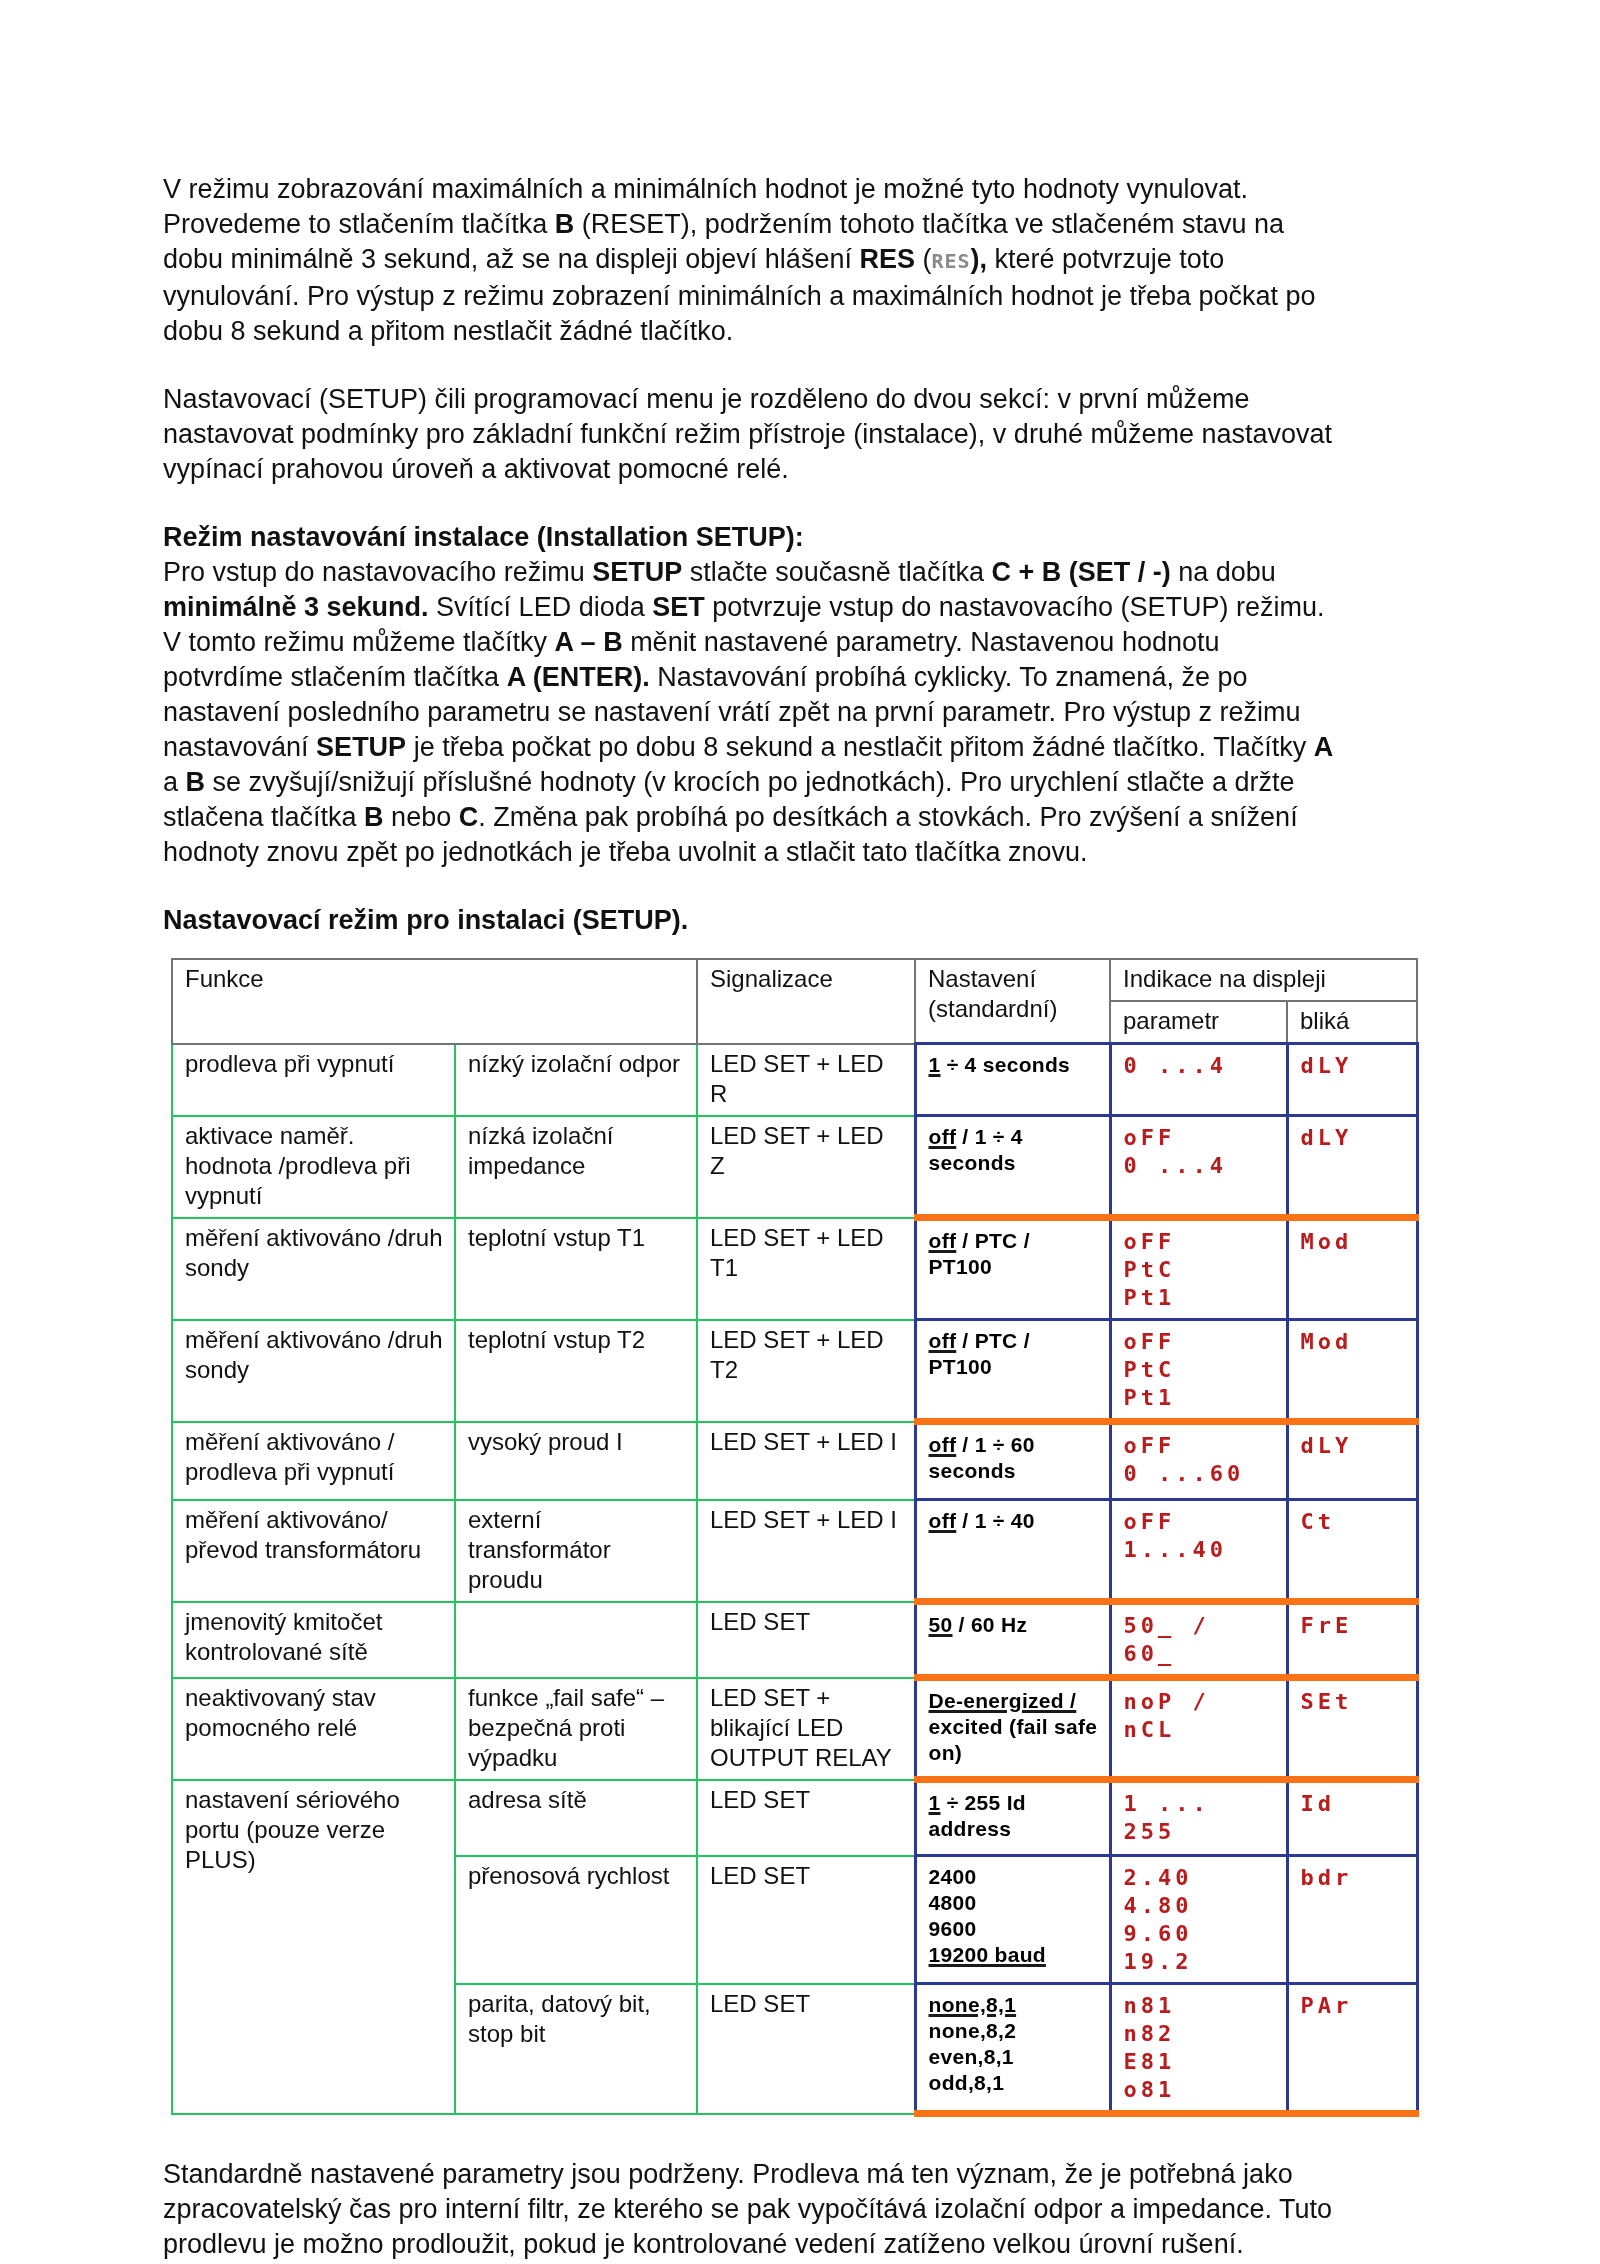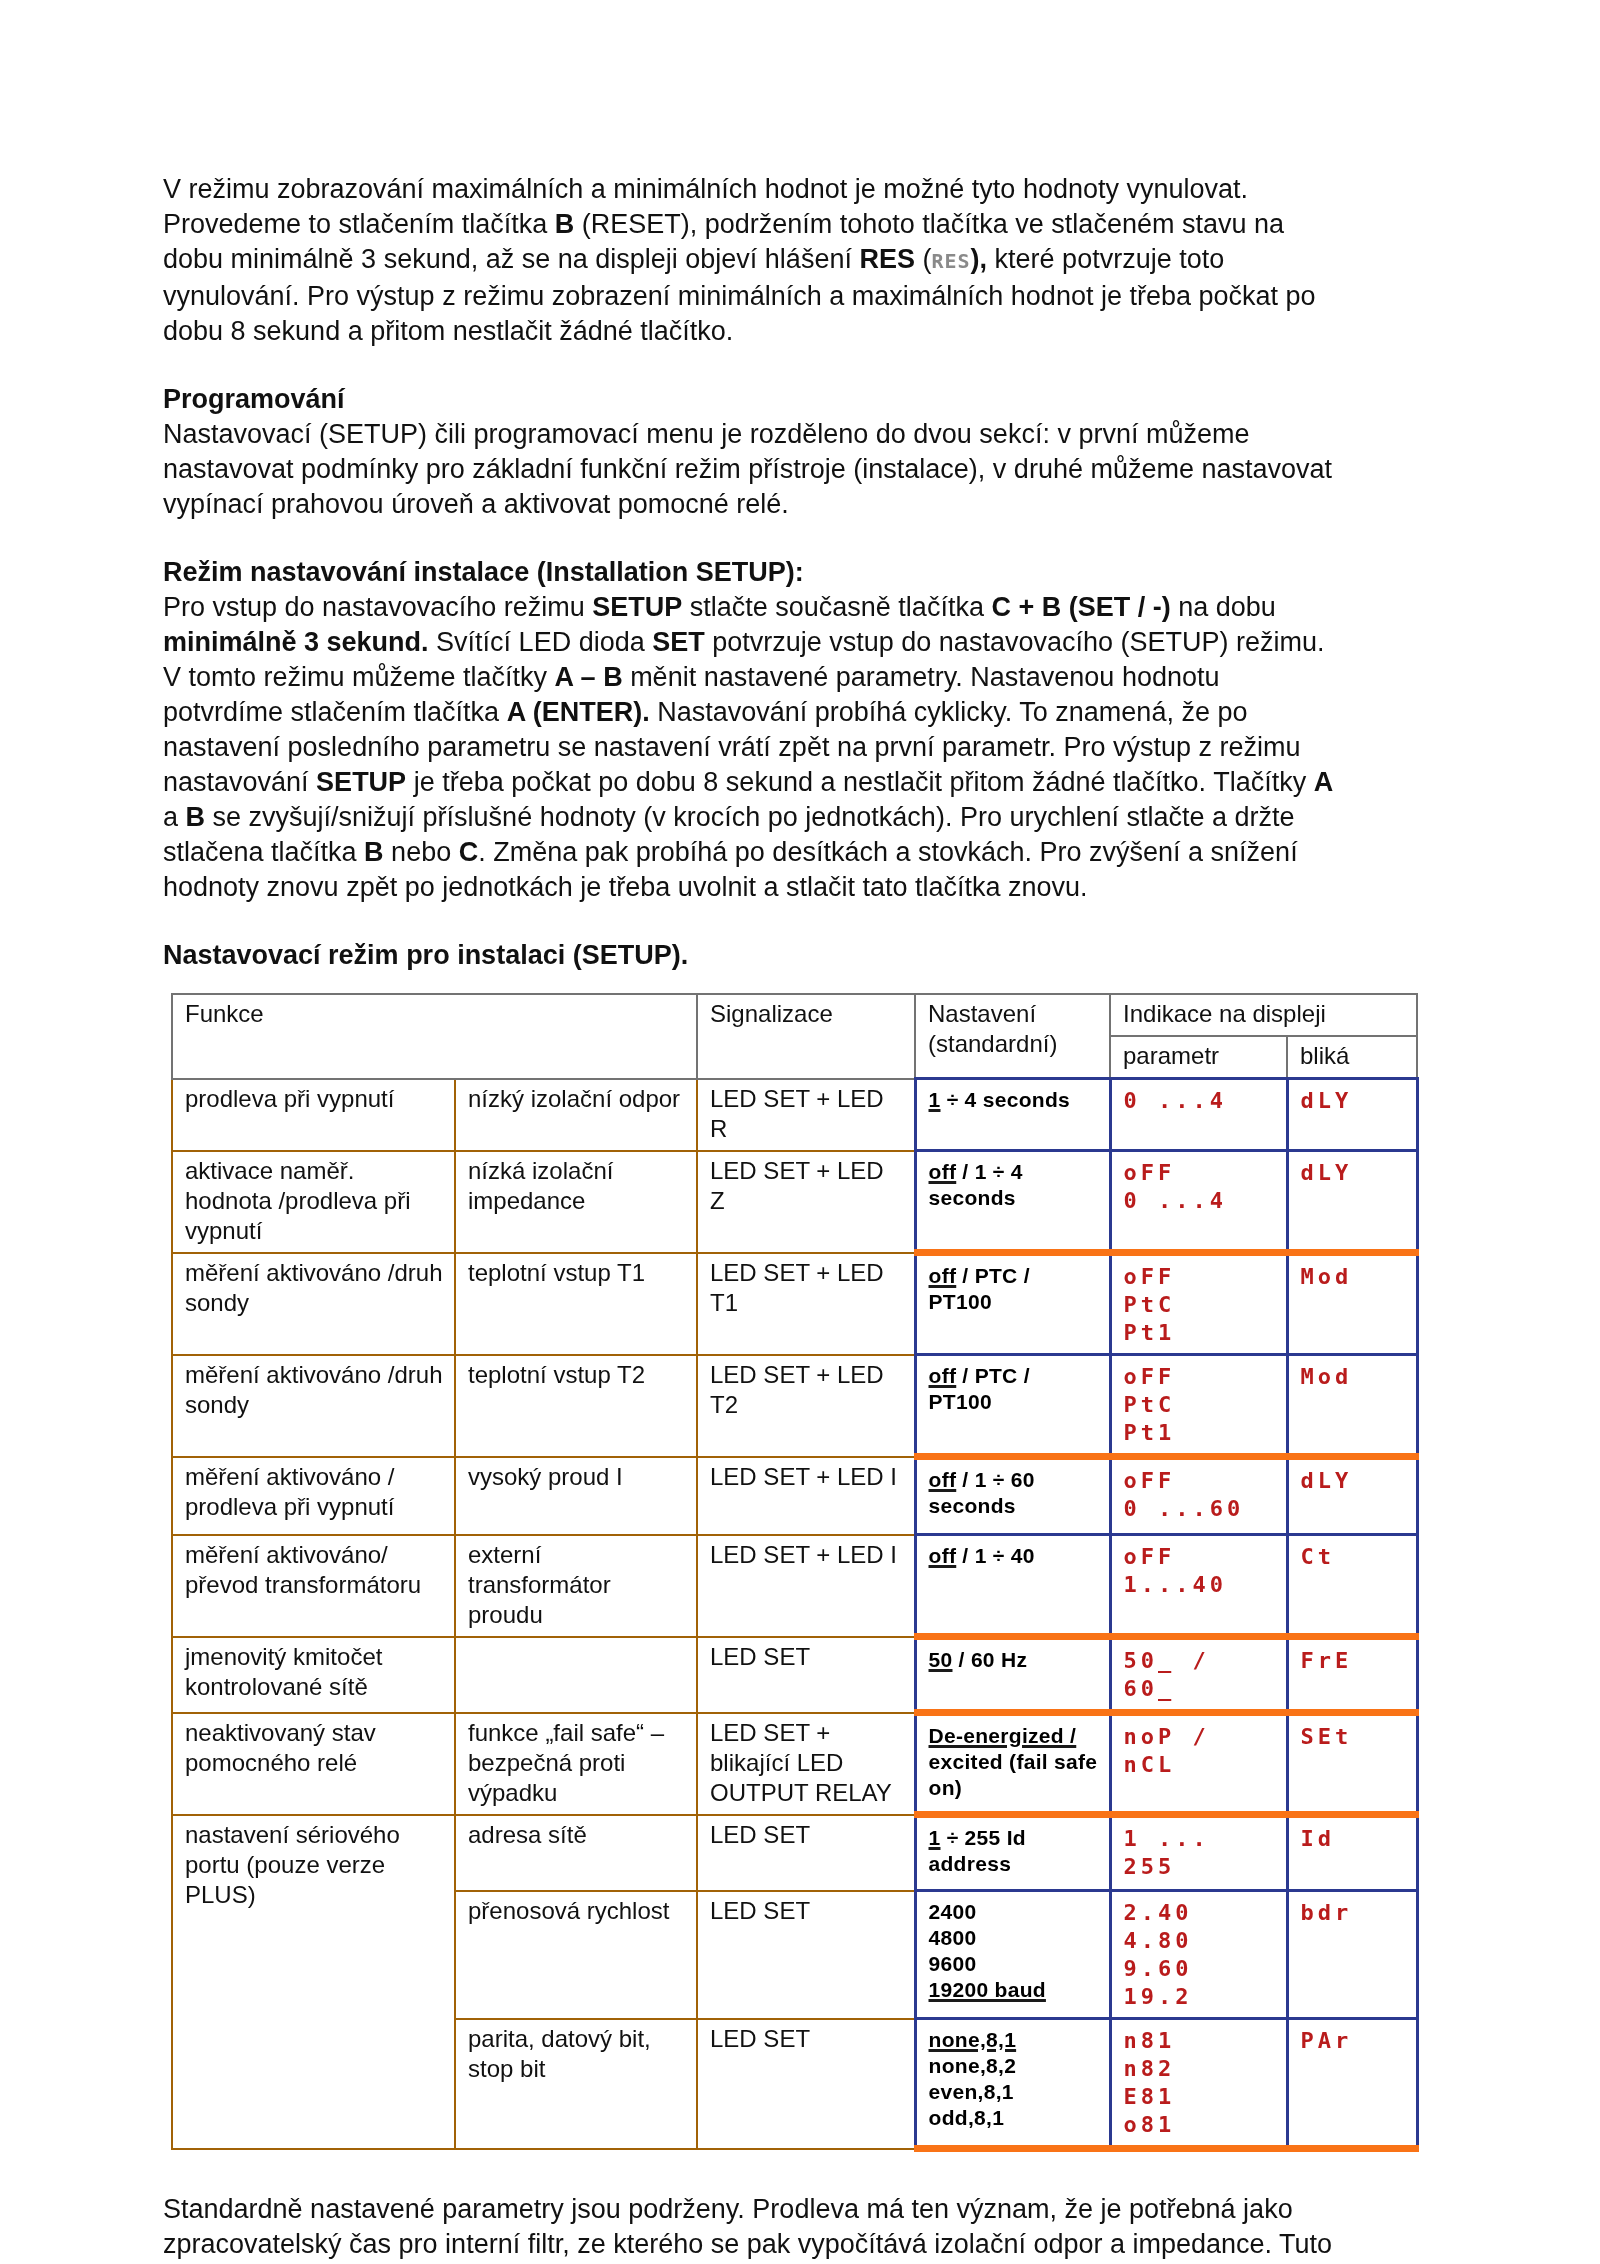--- a/index.html
+++ b/index.html
@@ -30,21 +30,21 @@
   }
   .doc-table th, .doc-table td {
     vertical-align:top; text-align:left;
     padding:4px 10px 6px 12px;
     font-size:24px; line-height:30px; font-weight:normal; color:#111;
     overflow:hidden;
   }
   .doc-table thead th { border:2px solid #737373; }
   .h-funkce { text-align:center; vertical-align:top; }
   .h-ind    { text-align:center; }
-  td.c-fa, td.c-fb, td.c-sig { border:2px solid #a16207; }
+  td.c-fa, td.c-fb, td.c-sig { border:2px solid #22c55e; }
   td.blue { border:3px solid #2b3990; }
   tr.group-end td.blue { border-bottom:7px solid #f97316; }
 
   td.nast {
     font-size:21px; line-height:26px; color:#000000; font-weight:bold;
     letter-spacing:0.3px; padding-top:7px;
   }
   .nast .u { text-decoration:underline; text-decoration-thickness:3px; text-decoration-color:#1a1a1a; }
   td.segfont {
     font-family:"DejaVu Sans Mono", monospace; font-weight:bold;
@@ -64,21 +64,20 @@
   .doc-table tbody tr:nth-child(10) { height:104px; }
   .doc-table tbody tr:nth-child(11) { height:106px; }
 </style>
 </head>
 <body>
 
 <div class="page">
 
   <p><span>V režimu zobrazování maximálních a minimálních hodnot je možné tyto hodnoty vynulovat. Provedeme to stlačením tlačítka </span><span class="b">B</span><span> (RESET), podržením tohoto tlačítka ve stlačeném stavu na dobu minimálně 3 sekund, až se na displeji objeví hlášení </span><span class="b">RES</span><span> (</span><span class="seg-inline">RES</span><span class="b">),</span><span> které potvrzuje toto vynulování. Pro výstup z režimu zobrazení minimálních a maximálních hodnot  je třeba počkat po dobu 8 sekund a přitom nestlačit žádné tlačítko.</span></p>
 
-  <div class="heading">Programování</div>
   <p>Nastavovací (SETUP) čili programovací menu je rozděleno do dvou sekcí: v první můžeme nastavovat podmínky pro základní funkční režim přístroje (instalace), v druhé můžeme nastavovat vypínací prahovou úroveň a aktivovat pomocné relé.</p>
 
   <div class="heading">Režim nastavování instalace (Installation SETUP):</div>
   <p><span>Pro vstup do nastavovacího režimu </span><span class="b">SETUP</span><span> stlačte současně tlačítka </span><span class="b">C + B (SET / -)</span><span> na dobu </span><span class="b">minimálně 3 sekund.</span><span> Svítící LED dioda </span><span class="b">SET</span><span> potvrzuje vstup do nastavovacího (SETUP) režimu. V tomto režimu můžeme tlačítky </span><span class="b">A – B</span><span> měnit nastavené parametry. Nastavenou hodnotu potvrdíme stlačením tlačítka </span><span class="b">A (ENTER).</span><span> Nastavování probíhá cyklicky. To znamená, že po nastavení posledního parametru se nastavení vrátí zpět na první parametr. Pro výstup z režimu nastavování </span><span class="b">SETUP</span><span> je třeba počkat po dobu 8 sekund a nestlačit přitom žádné tlačítko. Tlačítky </span><span class="b">A</span><span> a </span><span class="b">B</span><span> se zvyšují/snižují příslušné hodnoty (v krocích po jednotkách). Pro urychlení stlačte a držte stlačena tlačítka </span><span class="b">B</span><span> nebo </span><span class="b">C</span><span>. Změna pak probíhá po desítkách a stovkách. Pro zvýšení a snížení hodnoty znovu zpět po jednotkách je třeba uvolnit a stlačit tato tlačítka znovu.</span></p>
 
 
   <div class="heading">Nastavovací režim pro instalaci (SETUP).</div>
 
   <table class="doc-table">
     <colgroup>

